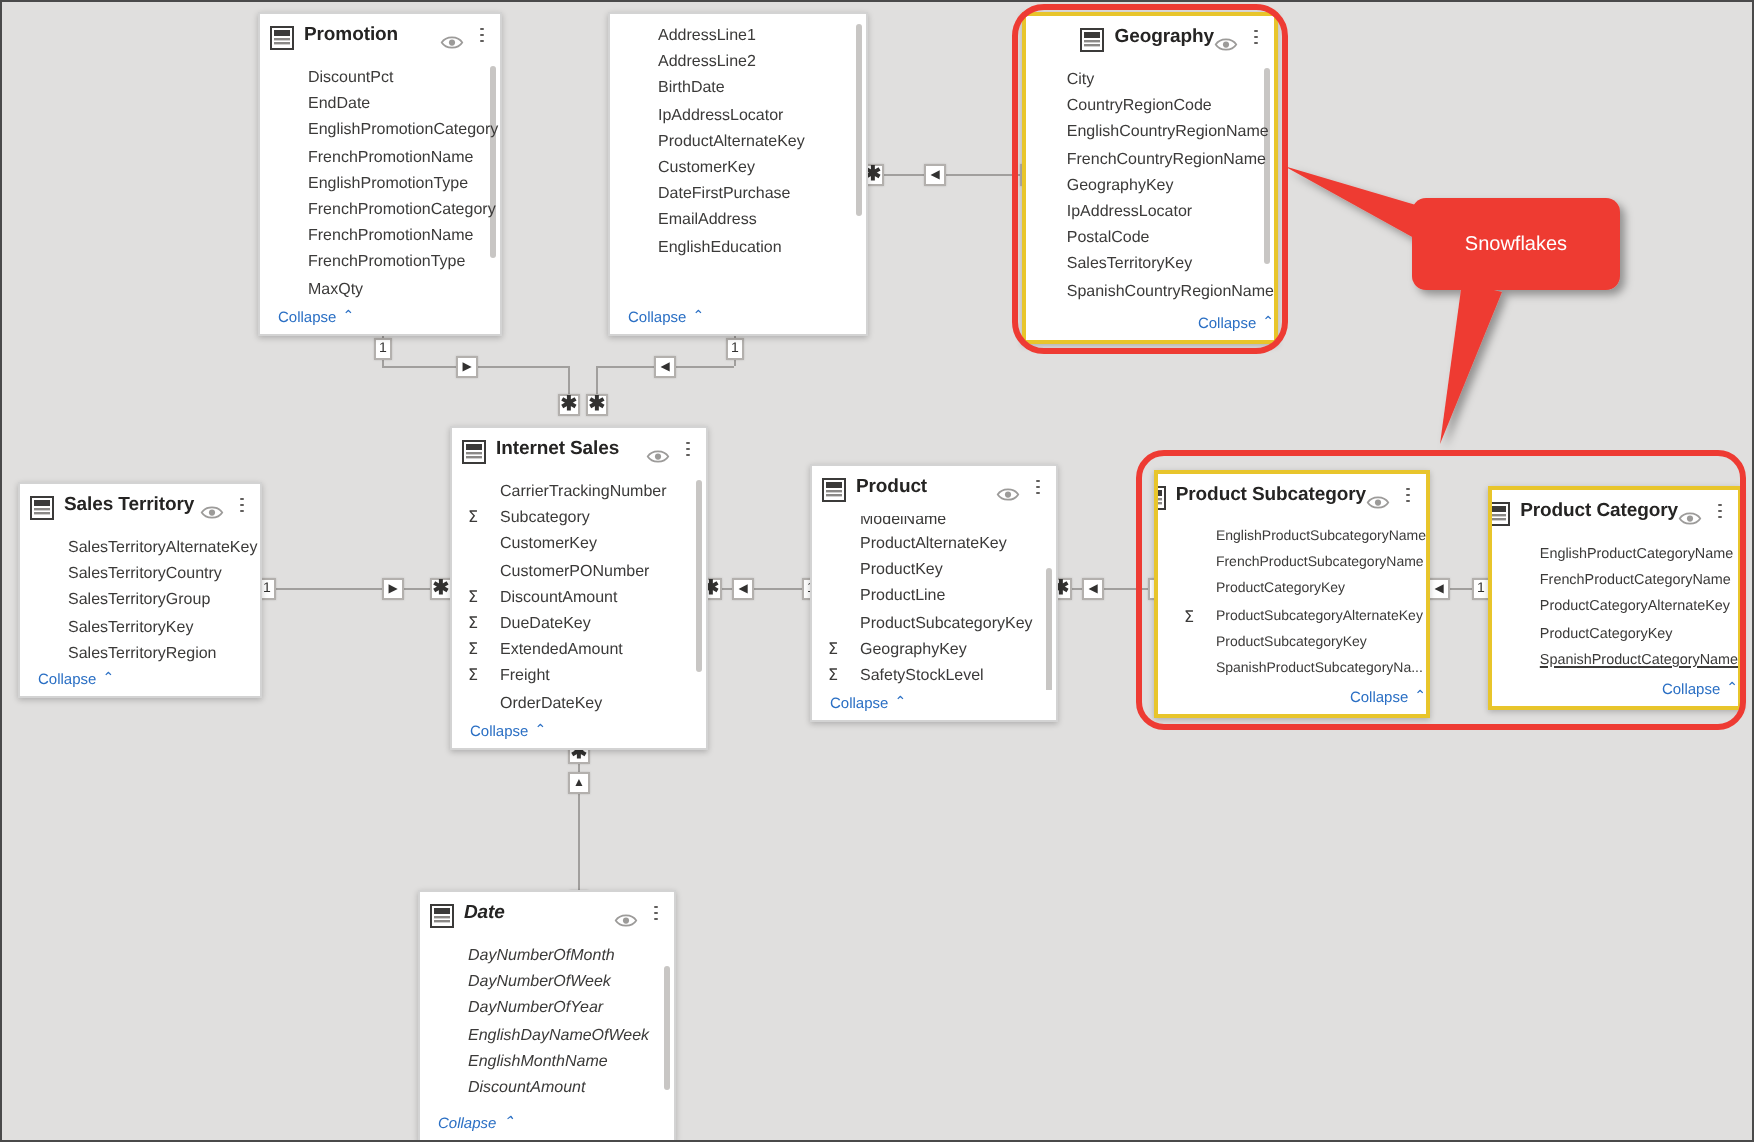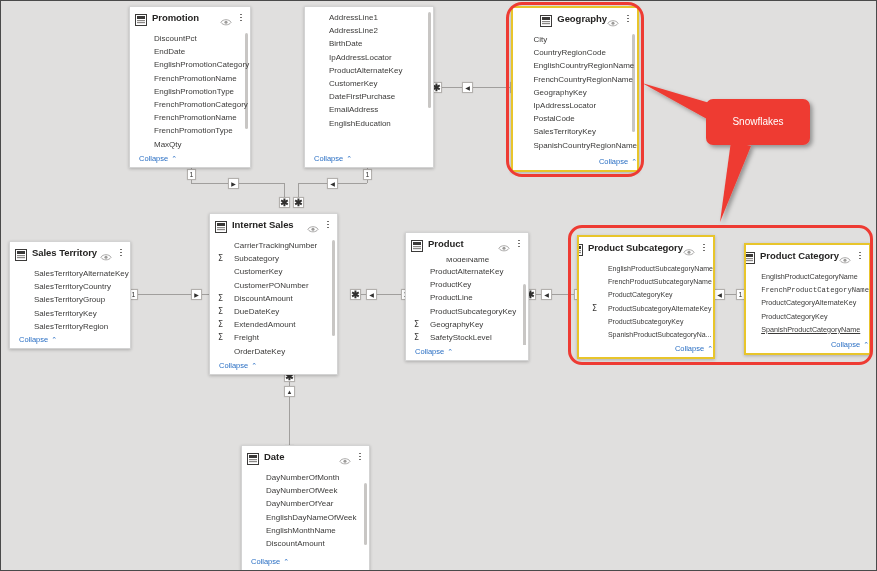--- a/index.html
+++ b/index.html
@@ -73,21 +73,21 @@
     width: 3px; background: #c8c6c4; border-radius: 2px;
   }
   .collapse {
     flex: 0 0 auto;
     font-size: 7.5px; color: #2a6fc4;
     padding: 2px 0 4px 9px;
     display: flex; align-items: center; gap: 3px;
   }
   .chev-up { font-size: 7px; line-height: 1; }
   .cut-row {
-    height: 7px; overflow: hidden; padding-left: 40px;
+    height: 7px; overflow: hidden; padding-left: 24px;
     font-size: 8px; color: #3b3a39; line-height: 4px;
   }
 
   
   .ln { position: absolute; background: #a19f9d; }
   .ln.h { height: 1px; }
   .ln.v { width: 1px; }
   .card {
     position: absolute;
     background: #ffffff;
@@ -445,21 +445,21 @@
             <span class="fld-txt">SalesTerritoryRegion</span>
           </div>
         </div>
     </div>
     <div class="collapse">
       <span>Collapse</span>
       <span class="chev-up">⌃</span>
     </div>
   </div>
 
-  <div class="tbl" id="t-internetsales" style="left:208px; top:212px; width:129px; height:162px;">
+  <div class="tbl" id="t-internetsales" style="left:224px; top:212px; width:129px; height:162px;">
     <div class="tbl-hdr">
       <span class="tbl-ico">
         <svg viewBox="0 0 12 12">
             <rect x="0.5" y="0.5" width="11" height="11" fill="#fff" stroke="#3b3a39"></rect>
             <rect x="2" y="2" width="8" height="3" fill="#3b3a39"></rect>
             <rect x="2" y="6" width="8" height="1.2" fill="#8a8886"></rect>
             <rect x="2" y="8" width="8" height="1.2" fill="#8a8886"></rect>
           </svg>
       </span>
       <span class="tbl-title">Internet Sales</span>
@@ -693,21 +693,21 @@
       </span>
     </div>
     <div class="tbl-body">
       <div class="fld-wrap">
           <div class="fld">
             <span class="fld-txt" style="font-size:7.2px;">EnglishProductCategoryName</span>
           </div>
         </div>
       <div class="fld-wrap">
           <div class="fld">
-            <span class="fld-txt" style="font-size:7.2px;font-family:Liberation Mono, monospace;">FrenchProductCategoryName</span>
+            <span class="fld-txt" style="font-size:7.2px;">FrenchProductCategoryName</span>
           </div>
         </div>
       <div class="fld-wrap">
           <div class="fld">
             <span class="fld-txt" style="font-size:7.2px;">ProductCategoryAlternateKey</span>
           </div>
         </div>
       <div class="fld-wrap">
           <div class="fld">
             <span class="fld-txt" style="font-size:7.2px;">ProductCategoryKey</span>
@@ -718,21 +718,21 @@
             <span class="fld-txt" style="font-size:7.2px;text-decoration:underline;">SpanishProductCategoryName</span>
           </div>
         </div>
     </div>
     <div class="collapse">
       <span>Collapse</span>
       <span class="chev-up">⌃</span>
     </div>
   </div>
 
-  <div class="tbl" id="t-date" style="left:240px; top:444px; width:129px; height:126px;">
+  <div class="tbl" id="t-date" style="left:208px; top:444px; width:129px; height:126px;font-style:italic;">
     <div class="tbl-hdr">
       <span class="tbl-ico">
         <svg viewBox="0 0 12 12">
             <rect x="0.5" y="0.5" width="11" height="11" fill="#fff" stroke="#3b3a39"></rect>
             <rect x="2" y="2" width="8" height="3" fill="#3b3a39"></rect>
             <rect x="2" y="6" width="8" height="1.2" fill="#8a8886"></rect>
             <rect x="2" y="8" width="8" height="1.2" fill="#8a8886"></rect>
           </svg>
       </span>
       <span class="tbl-title">Date</span>

